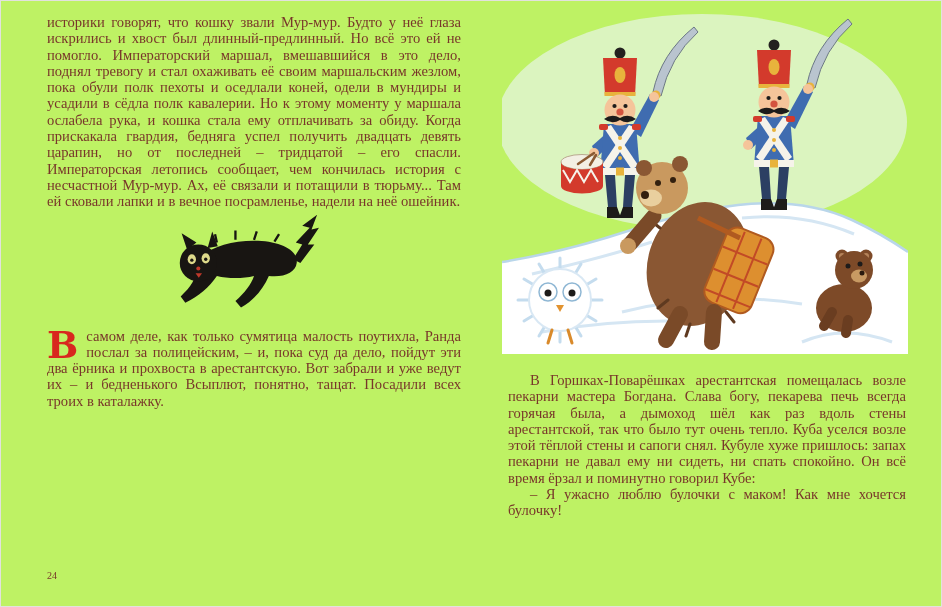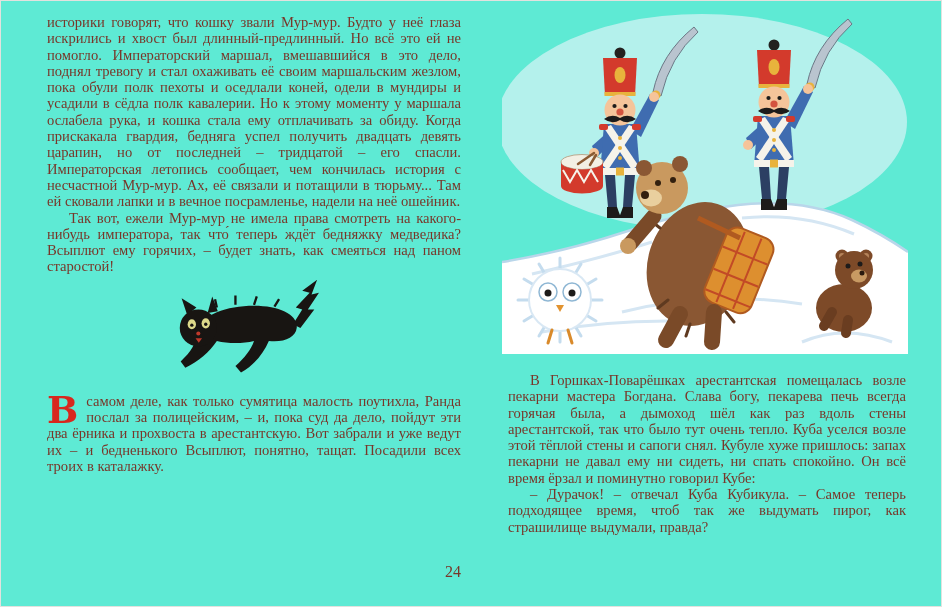--- a/index.html
+++ b/index.html
@@ -1,49 +1,48 @@
 <!DOCTYPE html>
 <html><head>
 <meta charset="utf-8">
 <style>
   html,body { margin:0; padding:0; background:#e9e9e6; }
   .spread {
-    position:relative; width:942px; height:607px; background:#5eead4;
+    position:relative; width:942px; height:607px; background:#bef264;
     overflow:hidden; font-family:"Liberation Serif","DejaVu Serif",serif;
     color:#78372a; box-shadow:inset 0 0 0 1px #e2e2de;
   }
   .text-col p {
     margin:0; text-align:justify; font-size:14.6px; line-height:16.3px;
     text-indent:22px;
   }
   .text-col p.noindent { text-indent:0; }
   .left-col  { position:absolute; left:47px;  top:14px;  width:414px; }
   .right-col { position:absolute; left:508px; top:372px; width:398px; }
   .cat-wrap  { height:118px; display:flex; justify-content:center; align-items:center; }
   .dropcap-para { text-indent:0 !important; }
   .dropcap {
     float:left; color:#d8281e; font-weight:bold; font-size:37px;
     line-height:30px; margin:2px 8px 0 0; font-family:"DejaVu Serif",serif;
   }
   .pagenum {
-    position:absolute; bottom:26px; font-size:16px; text-align:right;
+    position:absolute; bottom:26px; font-size:10px; text-align:left;
   }
   .pagenum.left  { left:47px;  width:414px; }
   .pagenum.right { left:508px; width:398px; }
   .illo { position:absolute; left:502px; top:12px; width:406px; height:342px; }
   .illo svg, .cat-wrap svg { display:block; }
 </style>
 </head>
 <body>
 
 <div class="spread">
 
   <div class="text-col left-col">
     <p class="noindent">историки говорят, что кошку звали Мур-мур. Будто у неё глаза искрились и хвост был длинный-предлинный. Но всё это ей не помогло. Императорский маршал, вмешавшийся в это дело, поднял тревогу и стал охаживать её своим маршальским жезлом, пока обули полк пехоты и оседлали коней, одели в мундиры и усадили в сёдла полк кавалерии. Но к этому моменту у маршала ослабела рука, и кошка стала ему отплачивать за обиду. Когда прискакала гвардия, бедняга успел получить двадцать девять царапин, но от последней – тридцатой – его спасли. Императорская летопись сообщает, чем кончилась история с несчастной Мур-мур. Ах, её связали и потащили в тюрьму... Там ей сковали лапки и в вечное посрамленье, надели на неё ошейник.</p>
-    <p>Так вот, ежели Мур-мур не имела права смотреть на какого-нибудь императора, так что́ теперь ждёт бедняжку медведика? Всыплют ему горячих, – будет знать, как смеяться над паном старостой!</p>
 
     <div class="cat-wrap">
       <svg width="200" height="116" viewBox="0 0 200 125">
 
         <path d="M142,52 L152,36 L145,34 L160,18 L152,16 L168,4 L162,20 L170,18 L158,36 L165,36 L150,56 Z" fill="#181512"></path>
 
         <path d="M38,58 C44,42 70,32 100,32 C128,32 148,42 146,56 C145,66 132,72 116,70 C110,84 100,96 86,104 L80,97 C90,88 97,79 100,70 C88,73 72,73 60,70 C52,82 40,92 26,99 L21,92 C32,82 38,72 38,62 Z" fill="#181512"></path>
         <path d="M60,34 L58,25 M80,31 L80,21 M100,31 L103,22 M122,33 L127,25" stroke="#181512" stroke-width="2.5"></path>
 
         <path d="M28,42 L22,24 L38,34 Z" fill="#181512"></path>
@@ -150,17 +149,17 @@
       <ellipse cx="357" cy="264" rx="8" ry="6.5" fill="#c89a63"></ellipse>
       <circle cx="360" cy="261" r="2.5" fill="#2a1a0e"></circle>
       <circle cx="346" cy="254" r="2.5" fill="#1d1b1a"></circle>
       <circle cx="358" cy="252" r="2.5" fill="#1d1b1a"></circle>
       <path d="M330,300 L322,314 M346,308 L344,321" stroke="#6a3d20" stroke-width="10" stroke-linecap="round"></path>
     </svg>
   </div>
 
   <div class="text-col right-col">
     <p>В Горшках-Поварёшках арестантская помещалась возле пекарни мастера Богдана. Слава богу, пекарева печь всегда горячая была, а дымоход шёл как раз вдоль стены арестантской, так что было тут очень тепло. Куба уселся возле этой тёплой стены и сапоги снял. Кубуле хуже пришлось: запах пекарни не давал ему ни сидеть, ни спать спокойно. Он всё время ёрзал и поминутно говорил Кубе:</p>
-    <p>– Дурачок! – отвечал Куба Кубикула. – Самое теперь подходящее время, чтоб так же выдумать пирог, как страшилище выдумали, правда?</p>
+    <p>– Я ужасно люблю булочки с маком! Как мне хочется булочку!</p>
   </div>
 
 
 </div>
 
 </body></html>

